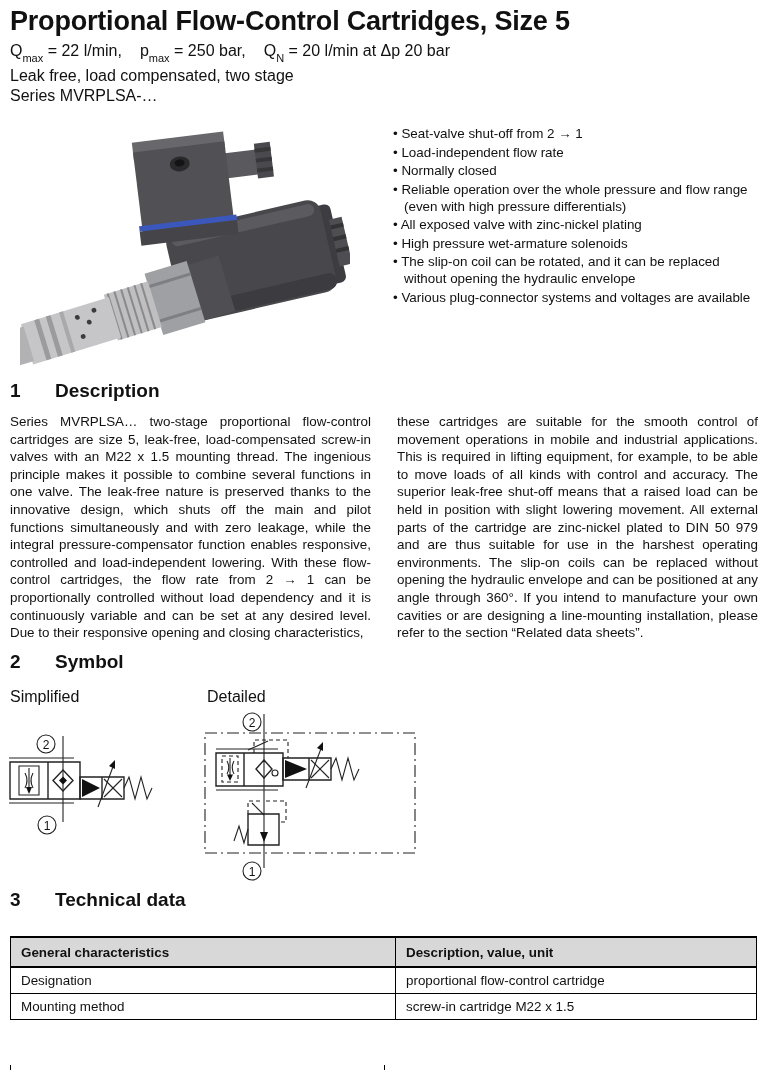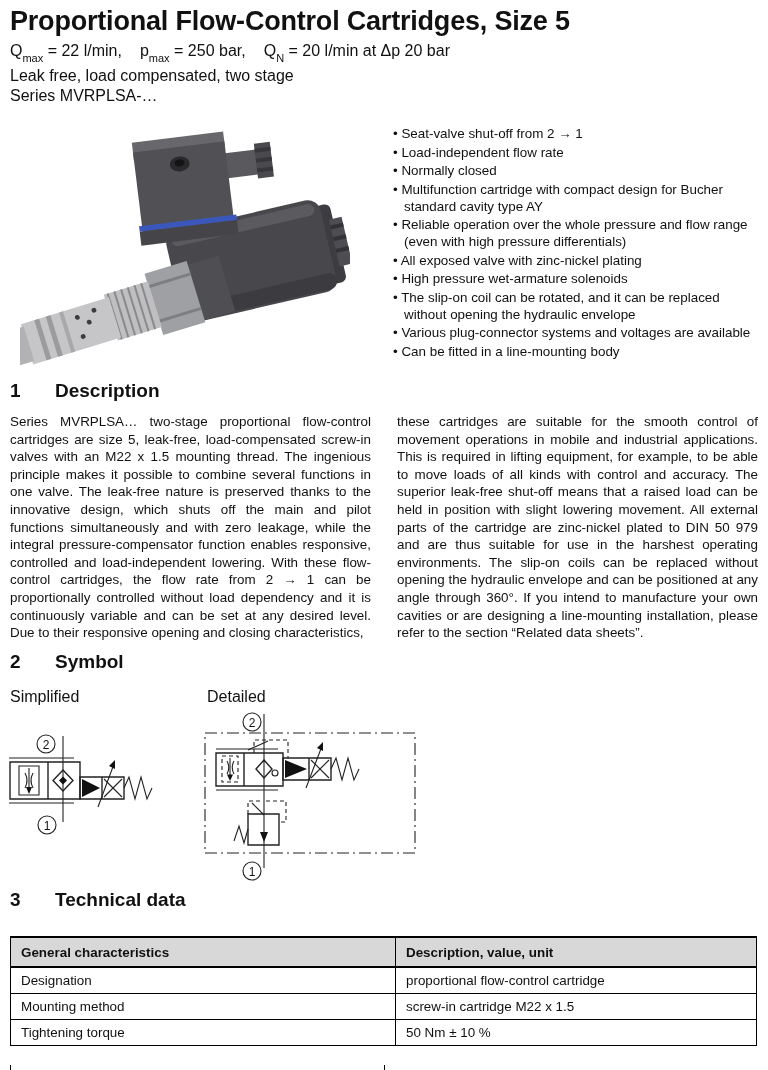--- a/index.html
+++ b/index.html
@@ -114,27 +114,25 @@
       <ellipse cx="163" cy="32" rx="5" ry="3.6" fill="#141416"></ellipse>
       <rect x="115" y="90" width="98" height="5.5" fill="#3b57bb"></rect>
       <rect x="115" y="95.5" width="98" height="14" fill="#454549"></rect>
     </g>
   </svg>
 
   <div class="features">
     <div class="feat">Seat-valve shut-off from 2 → 1</div>
     <div class="feat">Load-independent flow rate</div>
     <div class="feat">Normally closed</div>
-    <div class="feat">Multifunction cartridge with compact design for Bucher standard cavity type AY</div>
     <div class="feat">Reliable operation over the whole pressure and flow range (even with high pressure differentials)</div>
     <div class="feat">All exposed valve with zinc-nickel plating</div>
     <div class="feat">High pressure wet-armature solenoids</div>
     <div class="feat">The slip-on coil can be rotated, and it can be replaced without opening the hydraulic envelope</div>
     <div class="feat">Various plug-connector systems and voltages are available</div>
-    <div class="feat">Can be fitted in a line-mounting body</div>
   </div>
 
   <div class="sec-head" style="top:380px;">
     <span class="num">1</span><span>Description</span>
   </div>
   <div class="cols">
     <div class="col">Series MVRPLSA… two-stage proportional flow-control cartridges are size 5, leak-free, load-compensated screw-in valves with an M22 x 1.5 mounting thread. The ingenious principle makes it possible to combine several functions in one valve. The leak-free nature is preserved thanks to the innovative design, which shuts off the main and pilot functions simultaneously and with zero leakage, while the integral pressure-compensator function enables responsive, controlled and load-independent lowering. With these flow-control cartridges, the flow rate from 2 → 1 can be proportionally controlled without load dependency and it is continuously variable and can be set at any desired level. Due to their responsive opening and closing characteristics,</div>
     <div class="col">these cartridges are suitable for the smooth control of movement operations in mobile and industrial applications. This is required in lifting equipment, for example, to be able to move loads of all kinds with control and accuracy. The superior leak-free shut-off means that a raised load can be held in position with slight lowering movement. All external parts of the cartridge are zinc-nickel plated to DIN 50 979 and are thus suitable for use in the harshest operating environments. The slip-on coils can be replaced without opening the hydraulic envelope and can be positioned at any angle through 360°. If you intend to manufacture your own cavities or are designing a line-mounting installation, please refer to the section “Related data sheets”.</div>
   </div>
 
@@ -220,23 +218,19 @@
     </thead>
     <tbody>
       <tr>
         <td>Designation</td>
         <td>proportional flow-control cartridge</td>
       </tr>
       <tr>
         <td>Mounting method</td>
         <td>screw-in cartridge M22 x 1.5</td>
       </tr>
-      <tr>
-        <td>Tightening torque</td>
-        <td>50 Nm  ± 10 %</td>
-      </tr>
     </tbody>
   </table>
 
   <div class="table-stub" style="left:10px;"></div>
   <div class="table-stub" style="left:384px;"></div>
 
 </div>
 
 </body></html>

